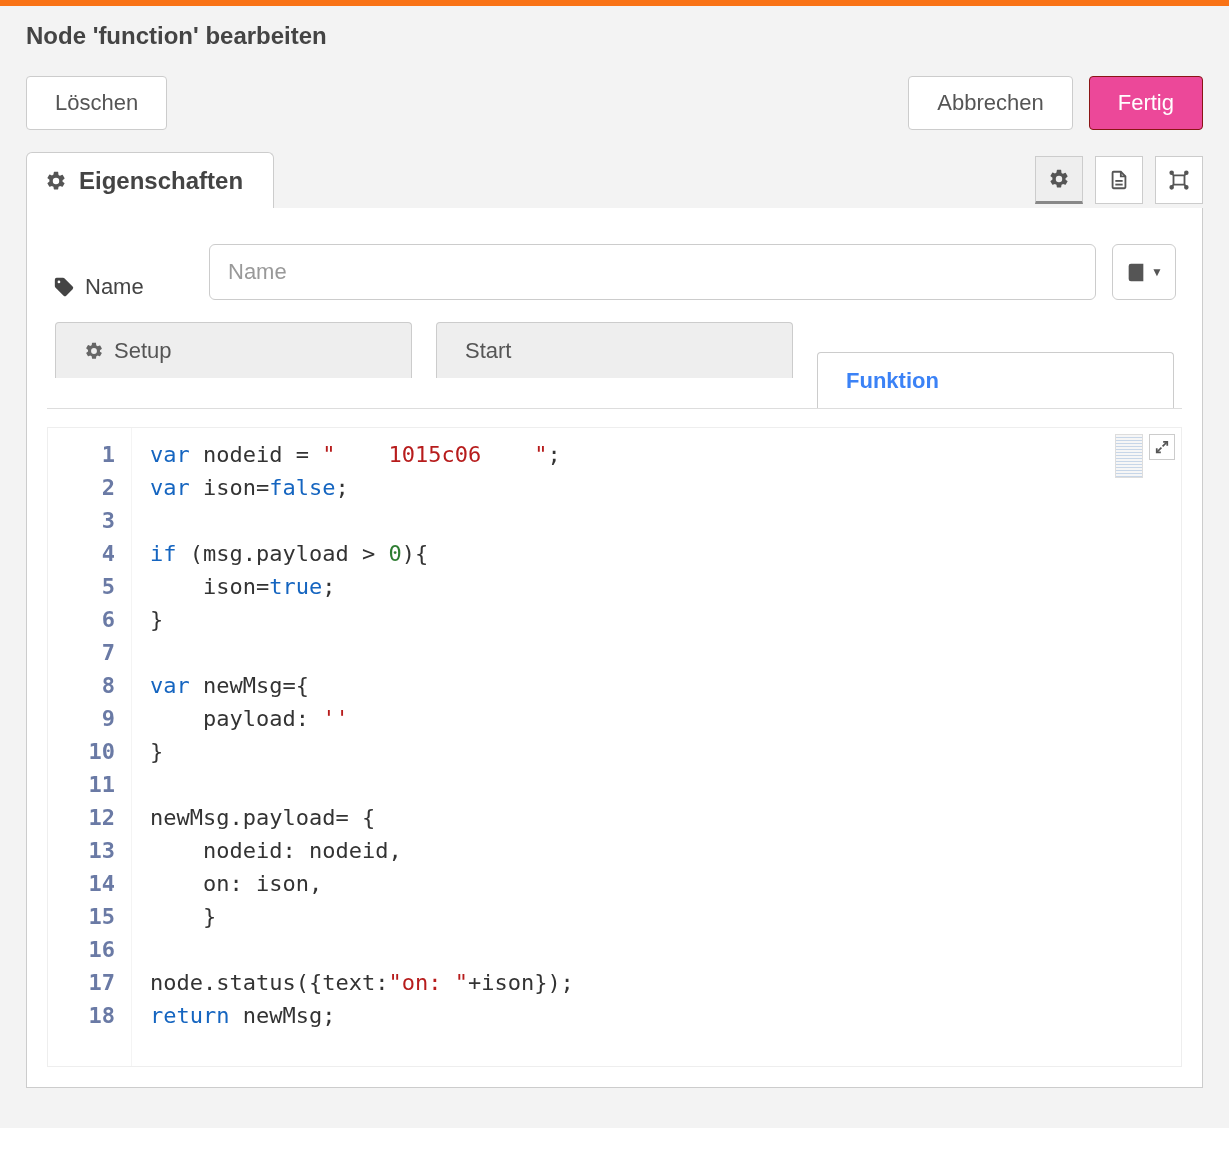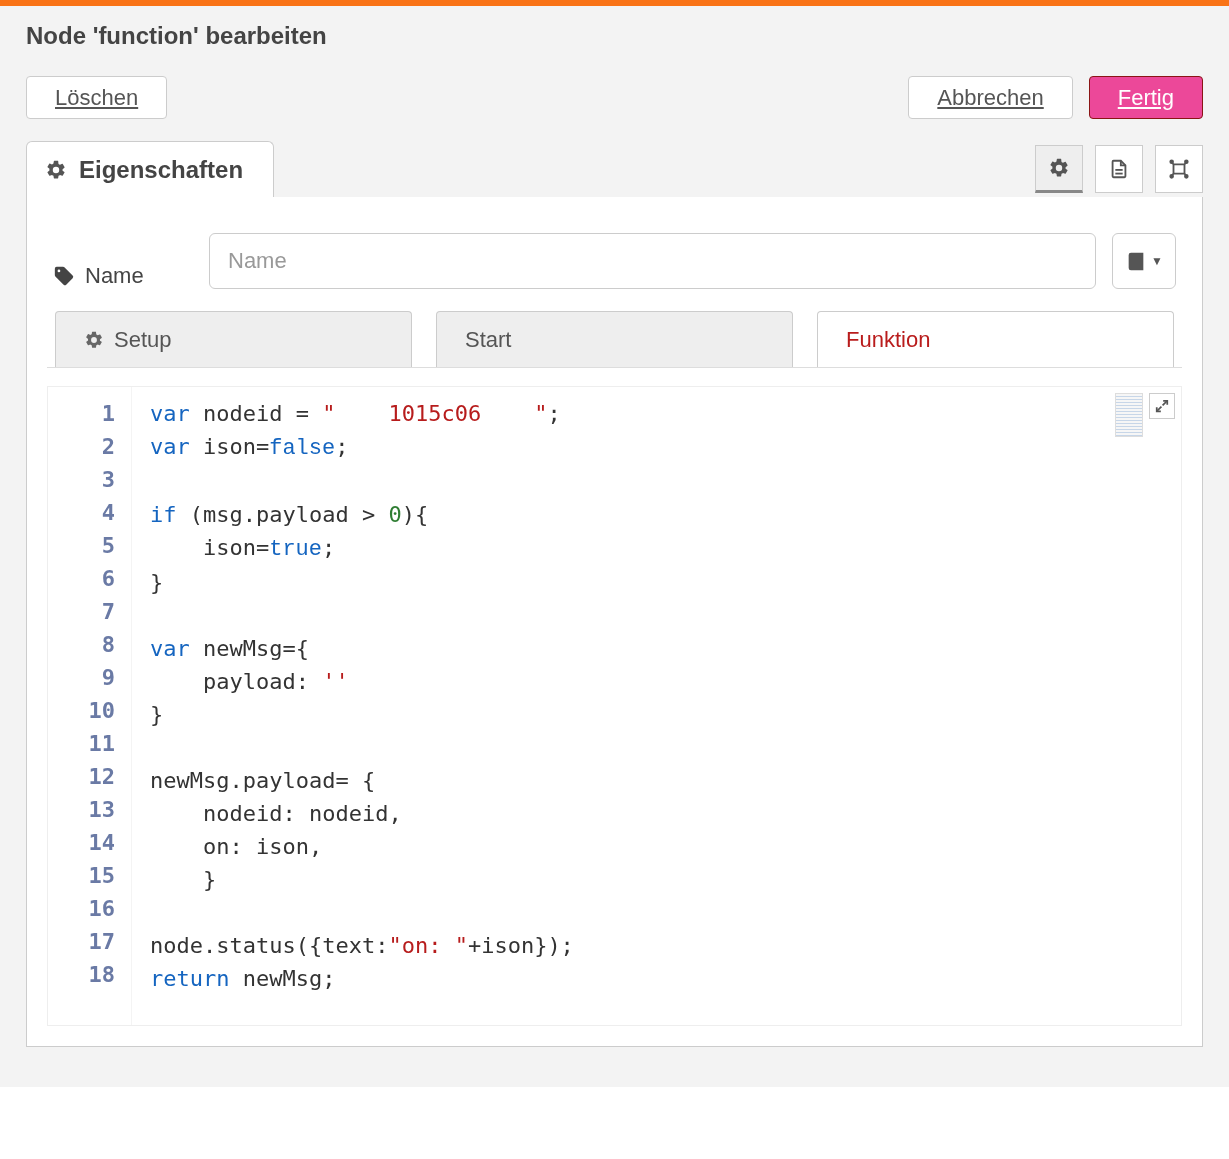--- a/index.html
+++ b/index.html
@@ -27,27 +27,26 @@
   .button-row {
     display: flex;
     justify-content: space-between;
     align-items: center;
     padding: 18px 26px 22px 26px;
   }
   .btn {
     display: inline-flex;
     align-items: center;
     justify-content: center;
-    height: 43px;
+    height: 54px;
     padding: 0 28px;
     font-size: 22px;
     border-radius: 4px;
     cursor: pointer;
     user-select: none;
-    text-decoration: underline;
   }
   .btn-delete {
     background: #fff;
     border: 1px solid #ccc;
     color: #555;
   }
   .btn-cancel {
     background: #fff;
     border: 1px solid #ccc;
     color: #555;
@@ -154,22 +153,23 @@
     gap:10px;
     padding:0 28px;
     font-size:22px;
     color:#555;
     cursor:pointer;
     border-top-left-radius:4px;
     border-top-right-radius:4px;
   }
   .ctab.active {
     background:#fff;
-    font-weight:400;
-    color:#b91c1c;
+    font-weight:700;
+    color:#3b82f6;
+    margin-top:30px;
   }
   .editor {
     position:relative;
     margin-top:18px;
     border:1px solid #eee;
     min-height:640px;
     display:flex;
     font-family: "Menlo","Consolas",monospace;
     font-size:22px;
     line-height:33px;
@@ -203,21 +203,21 @@
   .expandbtn {
     width:26px; height:26px;
     border:1px solid #ccc;
     background:#fff;
     cursor:pointer;
     display:flex; align-items:center; justify-content:center;
   }
   
   .kw { color:#1565c0; }
   .str { color:#b71c1c; }
-  .lit { color:#1565c0;font-family:Liberation Mono, monospace; }
+  .lit { color:#1565c0; }
   .num { color:#2e7d32; }
   svg { display:block; }
 </style>
 </head>
 <body>
 
 <div class="window">
 
   <div class="header-bar">
     <div class="title">Node 'function' bearbeiten</div>

